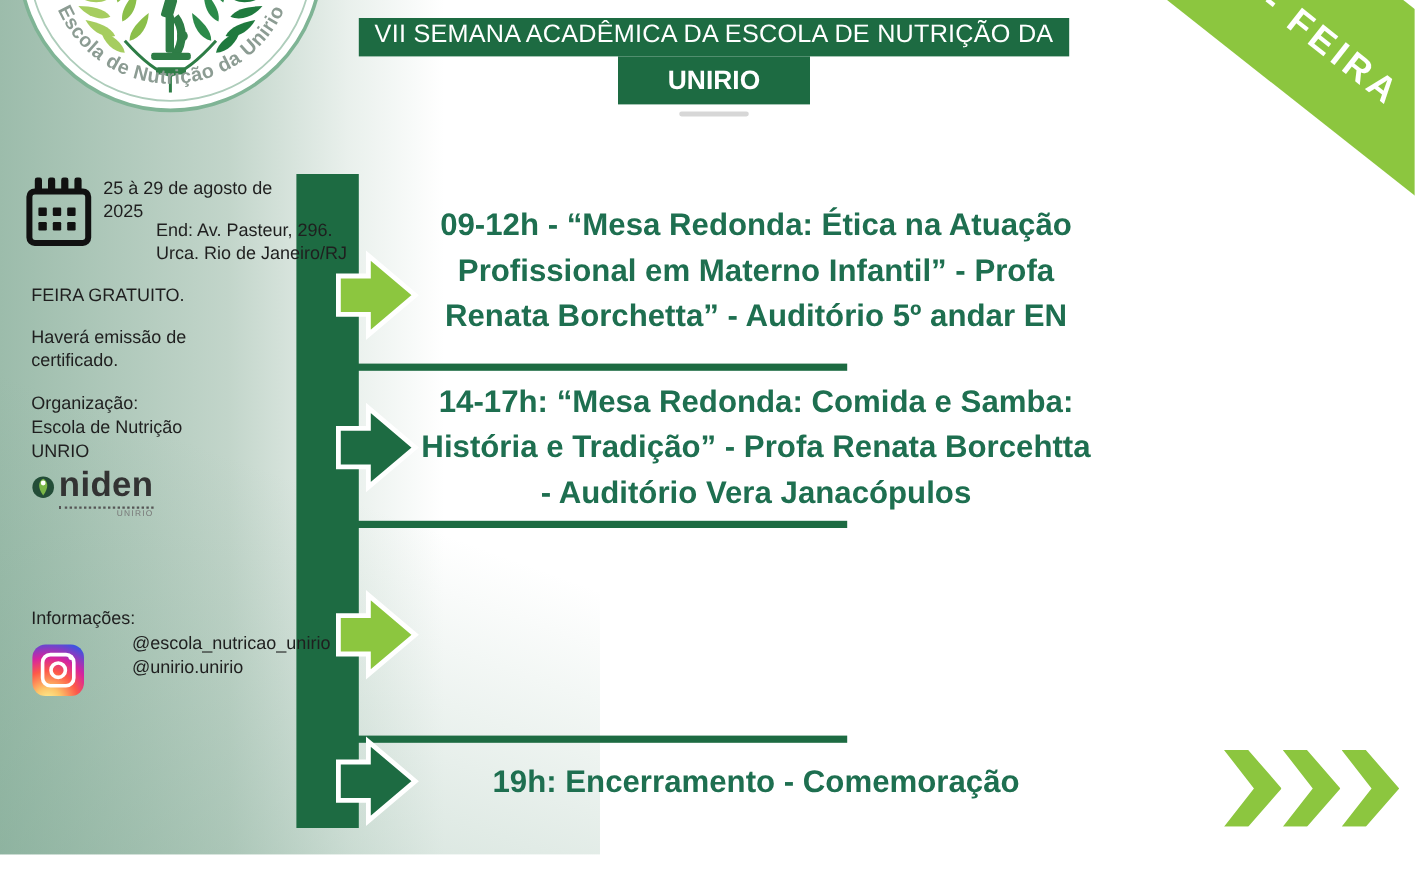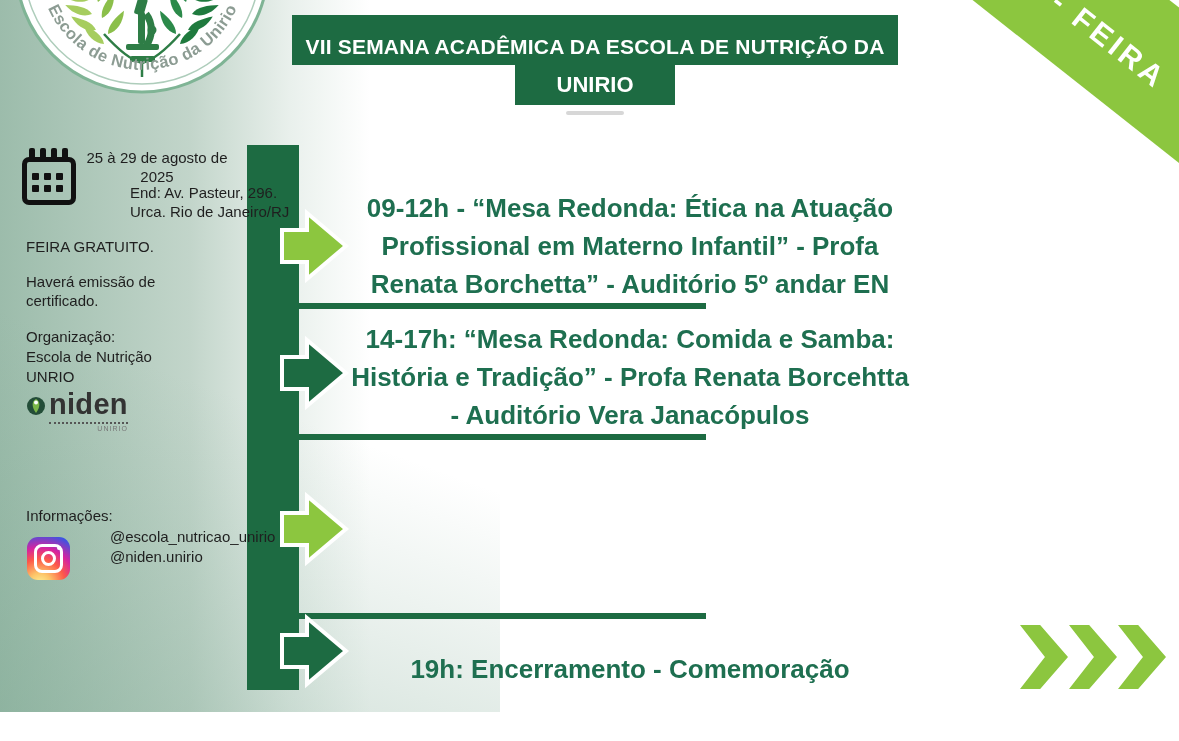--- a/index.html
+++ b/index.html
@@ -16,22 +16,22 @@
     background:
       linear-gradient(200deg, rgba(255,255,255,0) 55%, rgba(120,165,142,0.38) 100%),
       linear-gradient(to right,#9cbcab 0%,#c2d5ca 38%,#e9f0ec 58%,rgba(255,255,255,0) 74%);
   }
   
   .crest{position:absolute;left:0;top:0;width:300px;height:158px;}
   
   .header{position:absolute;left:285px;top:15px;width:620px;text-align:center;z-index:3;}
   .banner{
     display:inline-block;background:var(--dark-green,#1d6b42);color:#fff;
-    font-size:21px;font-weight:700;letter-spacing:.2px;
-    padding:20px 13px 7px;line-height:23px;
+    font-size:21px;font-weight:400;letter-spacing:.2px;
+    padding:2px 13px 7px;line-height:23px;
   }
   .banner2{
     display:block;margin:0 auto;width:132px;background:var(--dark-green,#1d6b42);color:#fff;
     font-size:22px;font-weight:700;padding:9px 14px;line-height:22px;
   }
   .big-date{
     margin-top:1px;
     font-size:47px;font-weight:800;letter-spacing:2px;line-height:48px;
     color:var(--light-green,#8cc63f);
     -webkit-text-stroke:2.5px #2f9038;
@@ -50,21 +50,21 @@
   }
   
   .tl-bar{position:absolute;left:247px;top:145px;width:52px;height:545px;background:var(--dark-green,#1d6b42);}
   .tl-divider{position:absolute;left:296px;width:410px;height:6px;background:var(--dark-green,#1d6b42);}
   .d1{top:303px;} .d2{top:434px;} .d3{top:613px;}
   .arrow{position:absolute;left:280px;width:70px;height:80px;z-index:2;}
   .a1{top:206px;} .a2{top:333px;} .a3{top:489px;} .a4{top:611px;}
   
   .row{
     position:absolute;left:305px;width:650px;
-    display:flex;flex-direction:column;align-items:center;justify-content:flex-end;
+    display:flex;flex-direction:column;align-items:center;justify-content:center;
     text-align:center;color:var(--text-green,#1e6f50);font-weight:700;
   }
   .row div{white-space:nowrap;}
   .row1{top:147px;height:156px;font-size:26px;line-height:38px;}
   .row2{top:309px;height:125px;font-size:26px;line-height:38px;}
   .row3{top:440px;height:173px;font-size:26px;line-height:39px;}
   .row4{top:616px;height:70px;font-size:26px;line-height:34px;}
   
   .chevrons{position:absolute;left:1020px;top:625px;display:flex;gap:1px;}
   .chev{
@@ -72,21 +72,21 @@
     clip-path:polygon(0 0,42% 0,100% 50%,42% 100%,0 100%,52% 50%);
   }
   
   .side-text{color:#1f1f1f;font-size:15px;line-height:19px;position:absolute;}
   .cal-wrap{position:absolute;left:22px;top:157px;width:52px;height:48px;}
   .cal{width:44px;height:38px;border:5px solid #111;border-radius:7px;position:relative;background:transparent;}
   .cal-ticks{position:absolute;top:-14px;left:2px;width:6px;height:12px;background:#111;border-radius:2px;
     box-shadow:11px 0 #111,22px 0 #111,33px 0 #111;}
   .cal-dots{position:absolute;top:11px;left:5px;width:7px;height:7px;background:#111;border-radius:1px;
     box-shadow:12px 0 #111,24px 0 #111,0 12px #111,12px 12px #111,24px 12px #111;}
-  .date-block{left:86px;top:148px;width:142px;text-align:center;}
+  .date-block{left:86px;top:148px;width:142px;text-align:left;}
   .addr-block{left:86px;top:183px;width:160px;text-align:left;margin-left:44px;}
   .free-event{left:26px;top:237px;}
   .cert-block{left:26px;top:272px;}
   .org-block{left:26px;top:327px;line-height:20px;}
   .niden{position:absolute;left:26px;top:388px;}
   .niden-top{display:flex;align-items:center;gap:3px;}
   .niden-word{font-size:29px;font-weight:700;color:#333;letter-spacing:.3px;border-bottom:2px dotted #555;padding-bottom:1px;}
   .niden-sub{font-size:7px;color:#777;text-align:right;margin-top:1px;letter-spacing:1px;}
   .info-label{left:26px;top:506px;}
   .ig-icon{
@@ -246,16 +246,16 @@
   <div class="side-text info-label">Informações:</div>
 
   <div class="ig-icon">
     <span class="ig-frame"></span>
     <span class="ig-lens"></span>
     <span class="ig-dot"></span>
   </div>
 
   <div class="side-text handles">
     <div>@escola_nutricao_unirio</div>
-    <div>@niden.unirio</div>
+    <div>@unirio.unirio</div>
   </div>
 
 </div>
 
 </body></html>

